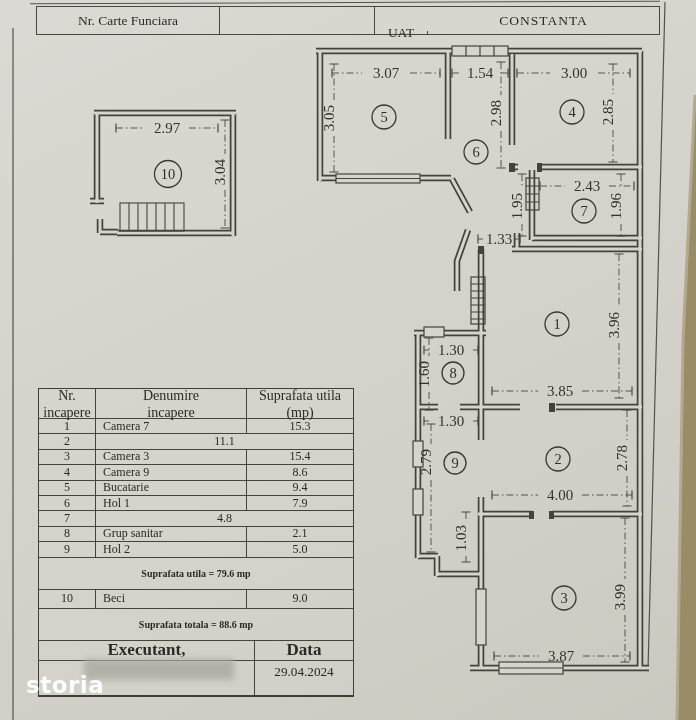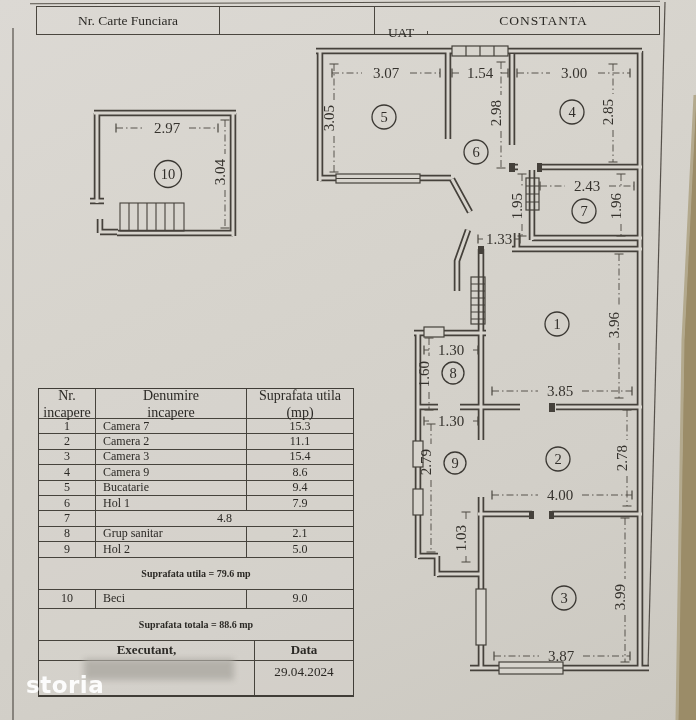--- a/index.html
+++ b/index.html
@@ -35,21 +35,21 @@
   .td{display:flex;align-items:center;justify-content:center;box-sizing:border-box;}
   .c1{width:57px;border-right:1px solid #46433c;}
   .c2{width:151px;border-right:1px solid #46433c;}
   .c3{flex:1;}
   .left{justify-content:flex-start;padding-left:7px;}
   .th-row{height:29px;}
   .th{white-space:pre-line;text-align:center;line-height:17px;font-size:14px;}
   .drow{height:14.4px;}
   .band{height:31px;align-items:center;justify-content:center;font-weight:bold;font-size:10px;display:flex;}
   .beci-row{height:18px;}
-  .exec-row{height:19px;font-weight:bold;font-size:13px;}
+  .exec-row{height:19px;font-weight:bold;font-size:17px;}
   .cexec{width:216px;border-right:1px solid #46433c;}
   .cdata{flex:1;}
   .date-row{height:34px;}
   .date-cell{align-items:flex-start;padding-top:3px;font-size:13.2px;}
 
   .redacted{position:absolute;left:84px;top:659px;width:150px;height:21px;background:#b2afa8;filter:blur(3px);opacity:.95;}
   .storia{
     position:absolute;left:26px;top:672px;font-family:"DejaVu Sans","Liberation Sans",sans-serif;
     font-size:23px;font-weight:700;color:rgba(255,255,255,0.93);letter-spacing:.5px;
   }
@@ -211,21 +211,20 @@
       <div class="td c3 th">Suprafata utila
 (mp)</div>
     </div>
     <div class="tr drow">
       <div class="td c1">1</div>
       <div class="td c2 left">Camera 7</div>
       <div class="td c3">15.3</div>
     </div>
     <div class="tr drow">
       <div class="td c1">2</div>
-      <div class="td c2 left">Camera 2</div>
       <div class="td c3">11.1</div>
     </div>
     <div class="tr drow">
       <div class="td c1">3</div>
       <div class="td c2 left">Camera 3</div>
       <div class="td c3">15.4</div>
     </div>
     <div class="tr drow">
       <div class="td c1">4</div>
       <div class="td c2 left">Camera 9</div>

